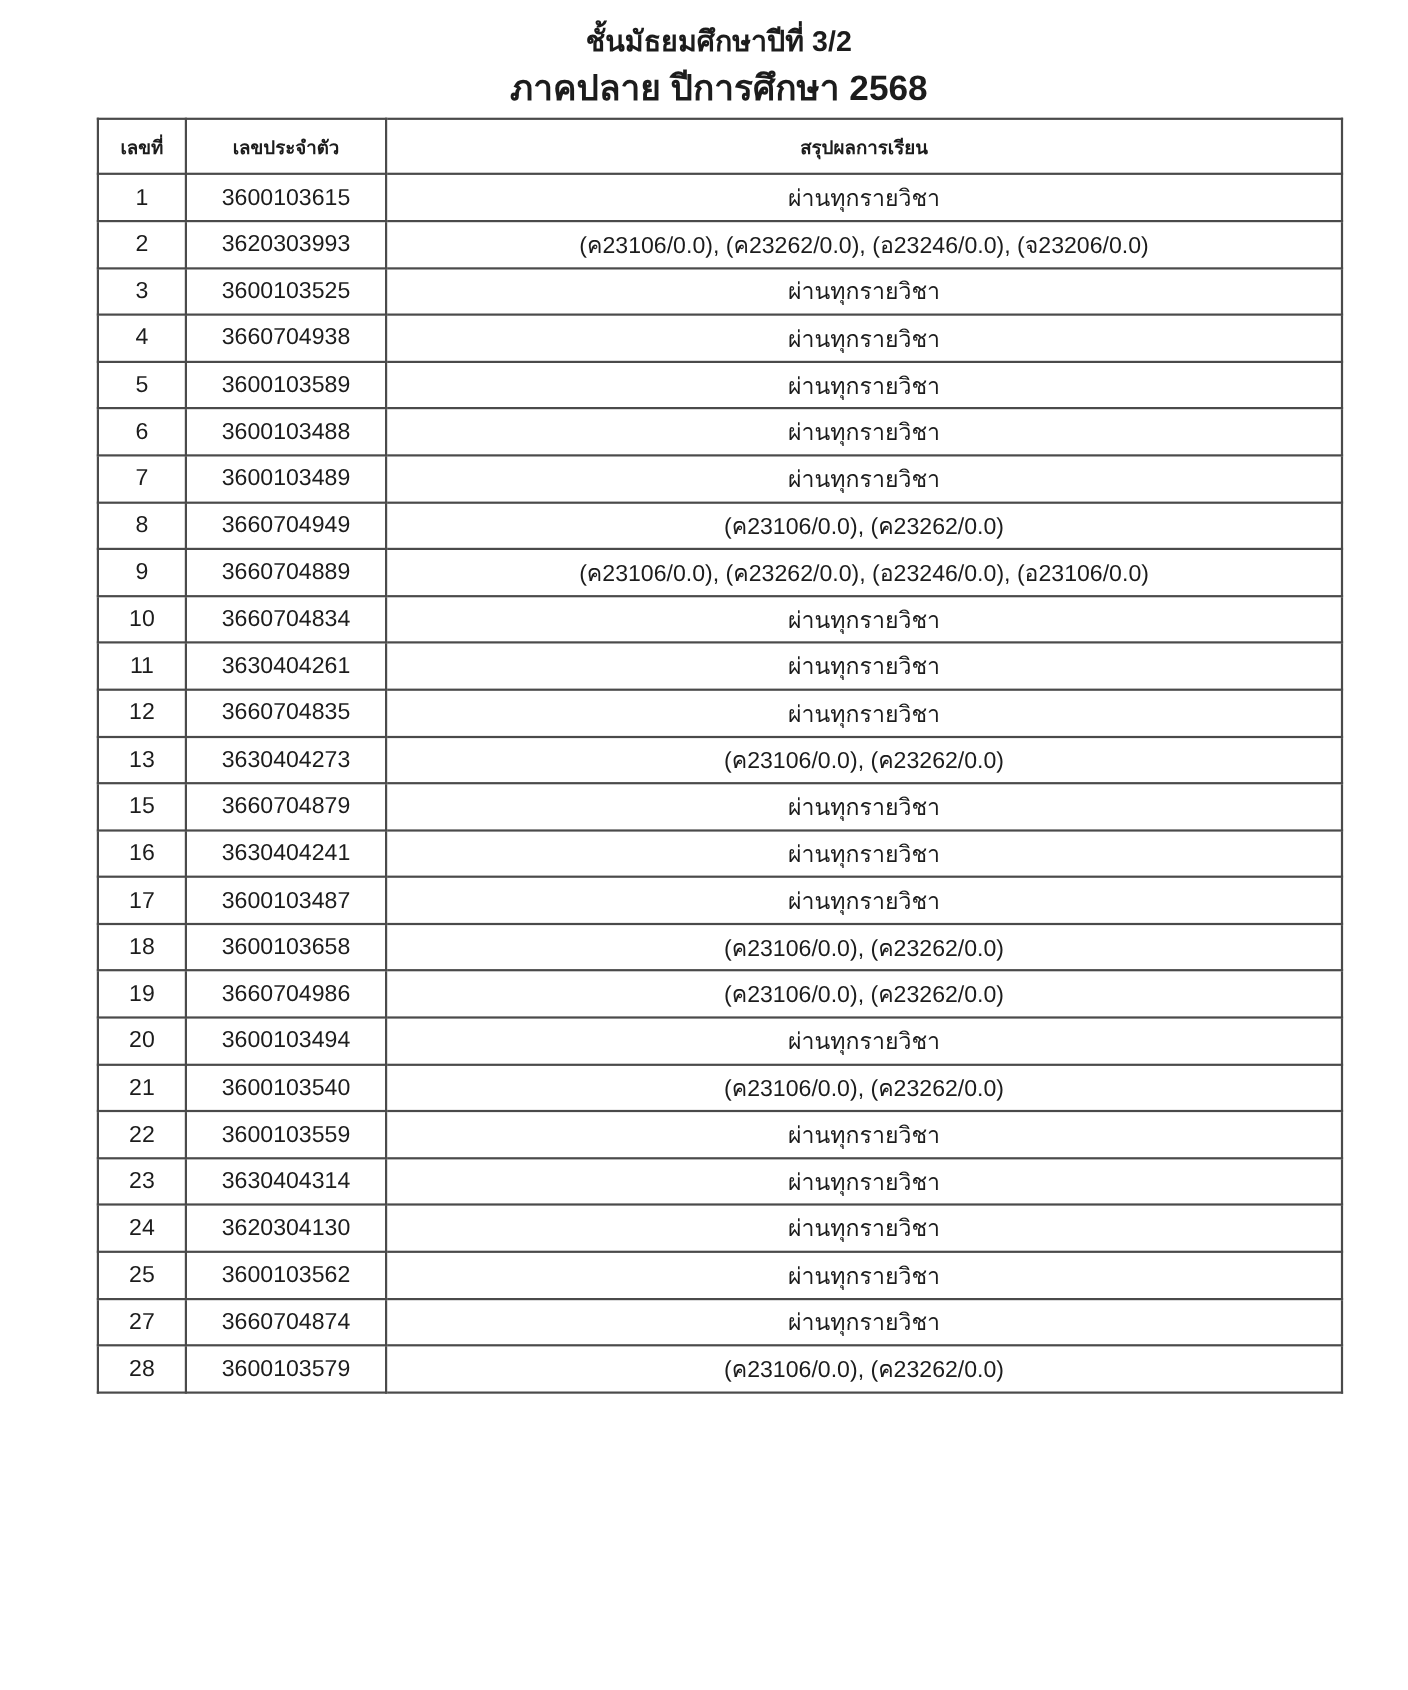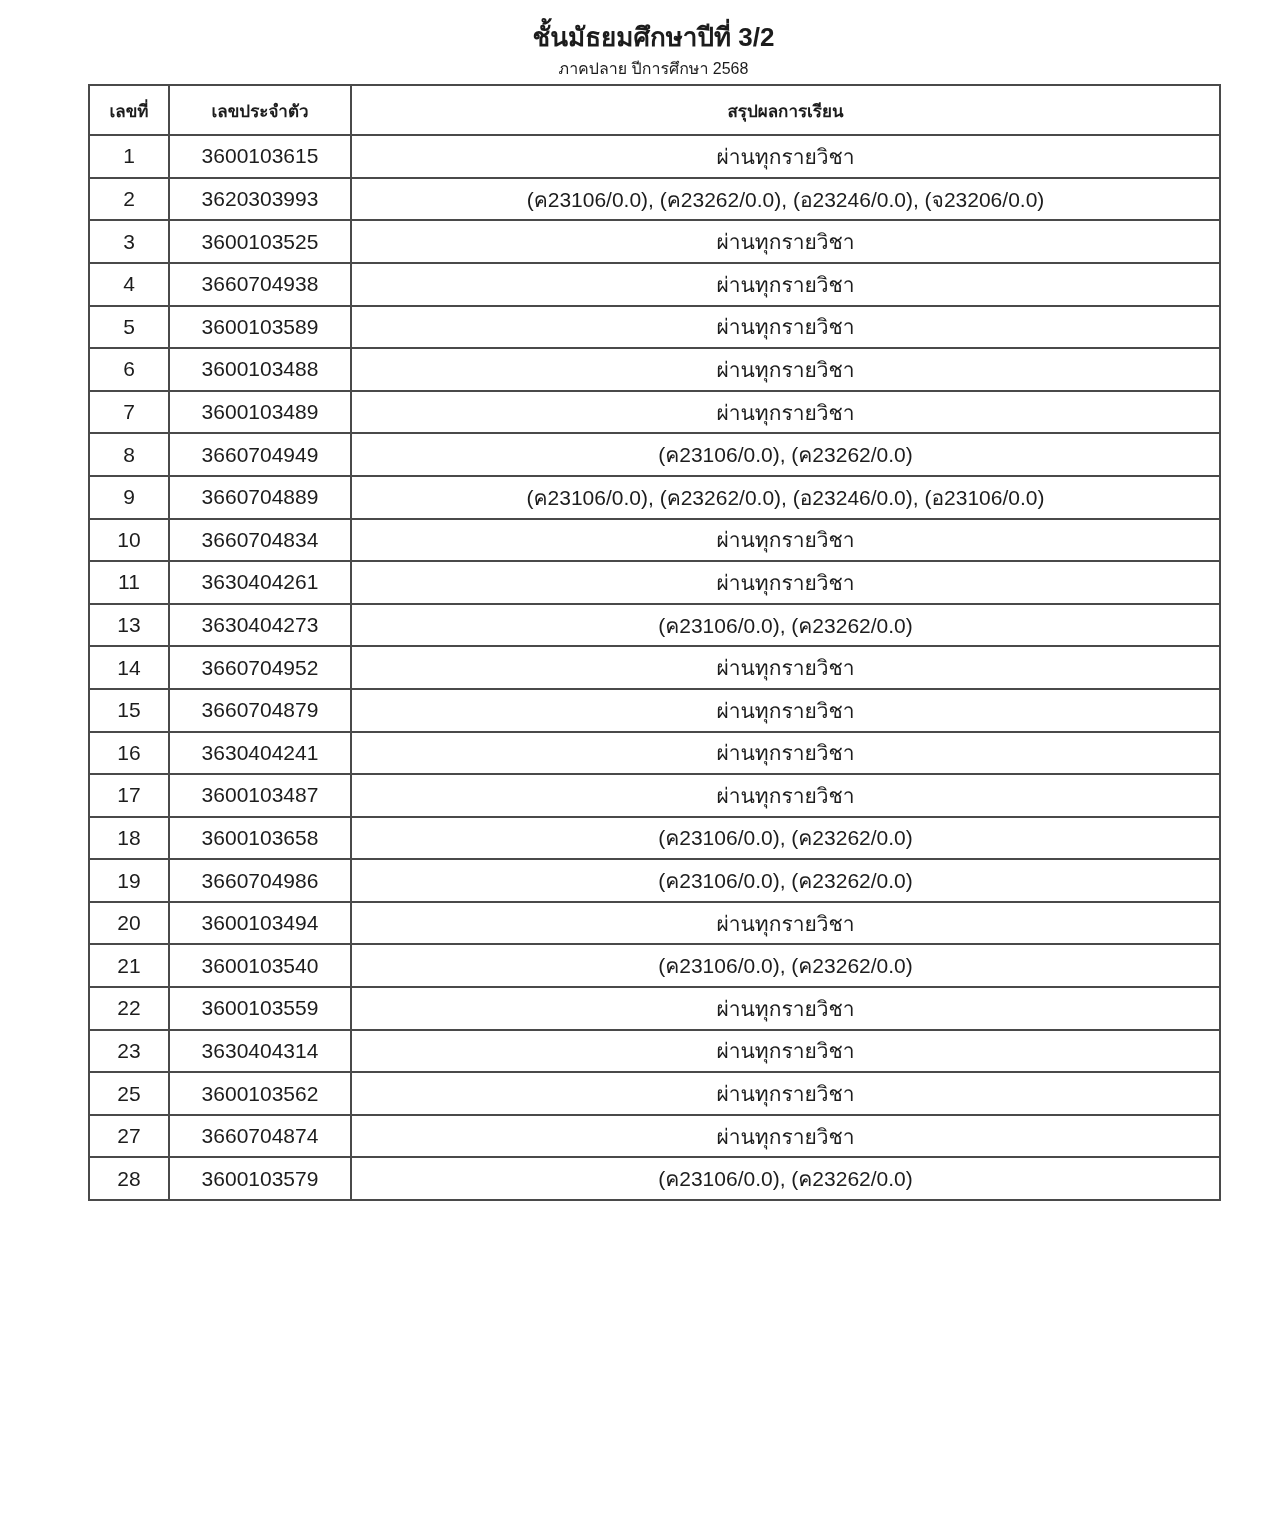--- a/index.html
+++ b/index.html
@@ -19,22 +19,22 @@
     width: 1131px;
     margin-left: 88px;
     text-align: center;
   }
   .page-title {
     font-size: 26px;
     font-weight: bold;
     line-height: 1.5;
   }
   .page-subtitle {
-    font-size: 16px;
-    font-weight: normal;
+    font-size: 32px;
+    font-weight: bold;
     line-height: 1.45;
   }
   table.grades {
     margin-left: 88px;
     width: 1131px;
     border-collapse: collapse;
     table-layout: fixed;
     margin-top: 4px;
   }
   table.grades col.c-no { width: 80px; }
@@ -131,30 +131,30 @@
       <td>10</td>
       <td>3660704834</td>
       <td>ผ่านทุกรายวิชา</td>
     </tr>
         <tr>
       <td>11</td>
       <td>3630404261</td>
       <td>ผ่านทุกรายวิชา</td>
     </tr>
         <tr>
+      <td>12</td>
+      <td>3660704835</td>
+      <td>ผ่านทุกรายวิชา</td>
+    </tr>
+        <tr>
       <td>13</td>
       <td>3630404273</td>
       <td>(ค23106/0.0), (ค23262/0.0)</td>
     </tr>
         <tr>
-      <td>14</td>
-      <td>3660704952</td>
-      <td>ผ่านทุกรายวิชา</td>
-    </tr>
-        <tr>
       <td>15</td>
       <td>3660704879</td>
       <td>ผ่านทุกรายวิชา</td>
     </tr>
         <tr>
       <td>16</td>
       <td>3630404241</td>
       <td>ผ่านทุกรายวิชา</td>
     </tr>
         <tr>
@@ -186,20 +186,25 @@
       <td>22</td>
       <td>3600103559</td>
       <td>ผ่านทุกรายวิชา</td>
     </tr>
         <tr>
       <td>23</td>
       <td>3630404314</td>
       <td>ผ่านทุกรายวิชา</td>
     </tr>
         <tr>
+      <td>24</td>
+      <td>3620304130</td>
+      <td>ผ่านทุกรายวิชา</td>
+    </tr>
+        <tr>
       <td>25</td>
       <td>3600103562</td>
       <td>ผ่านทุกรายวิชา</td>
     </tr>
         <tr>
       <td>27</td>
       <td>3660704874</td>
       <td>ผ่านทุกรายวิชา</td>
     </tr>
         <tr>

